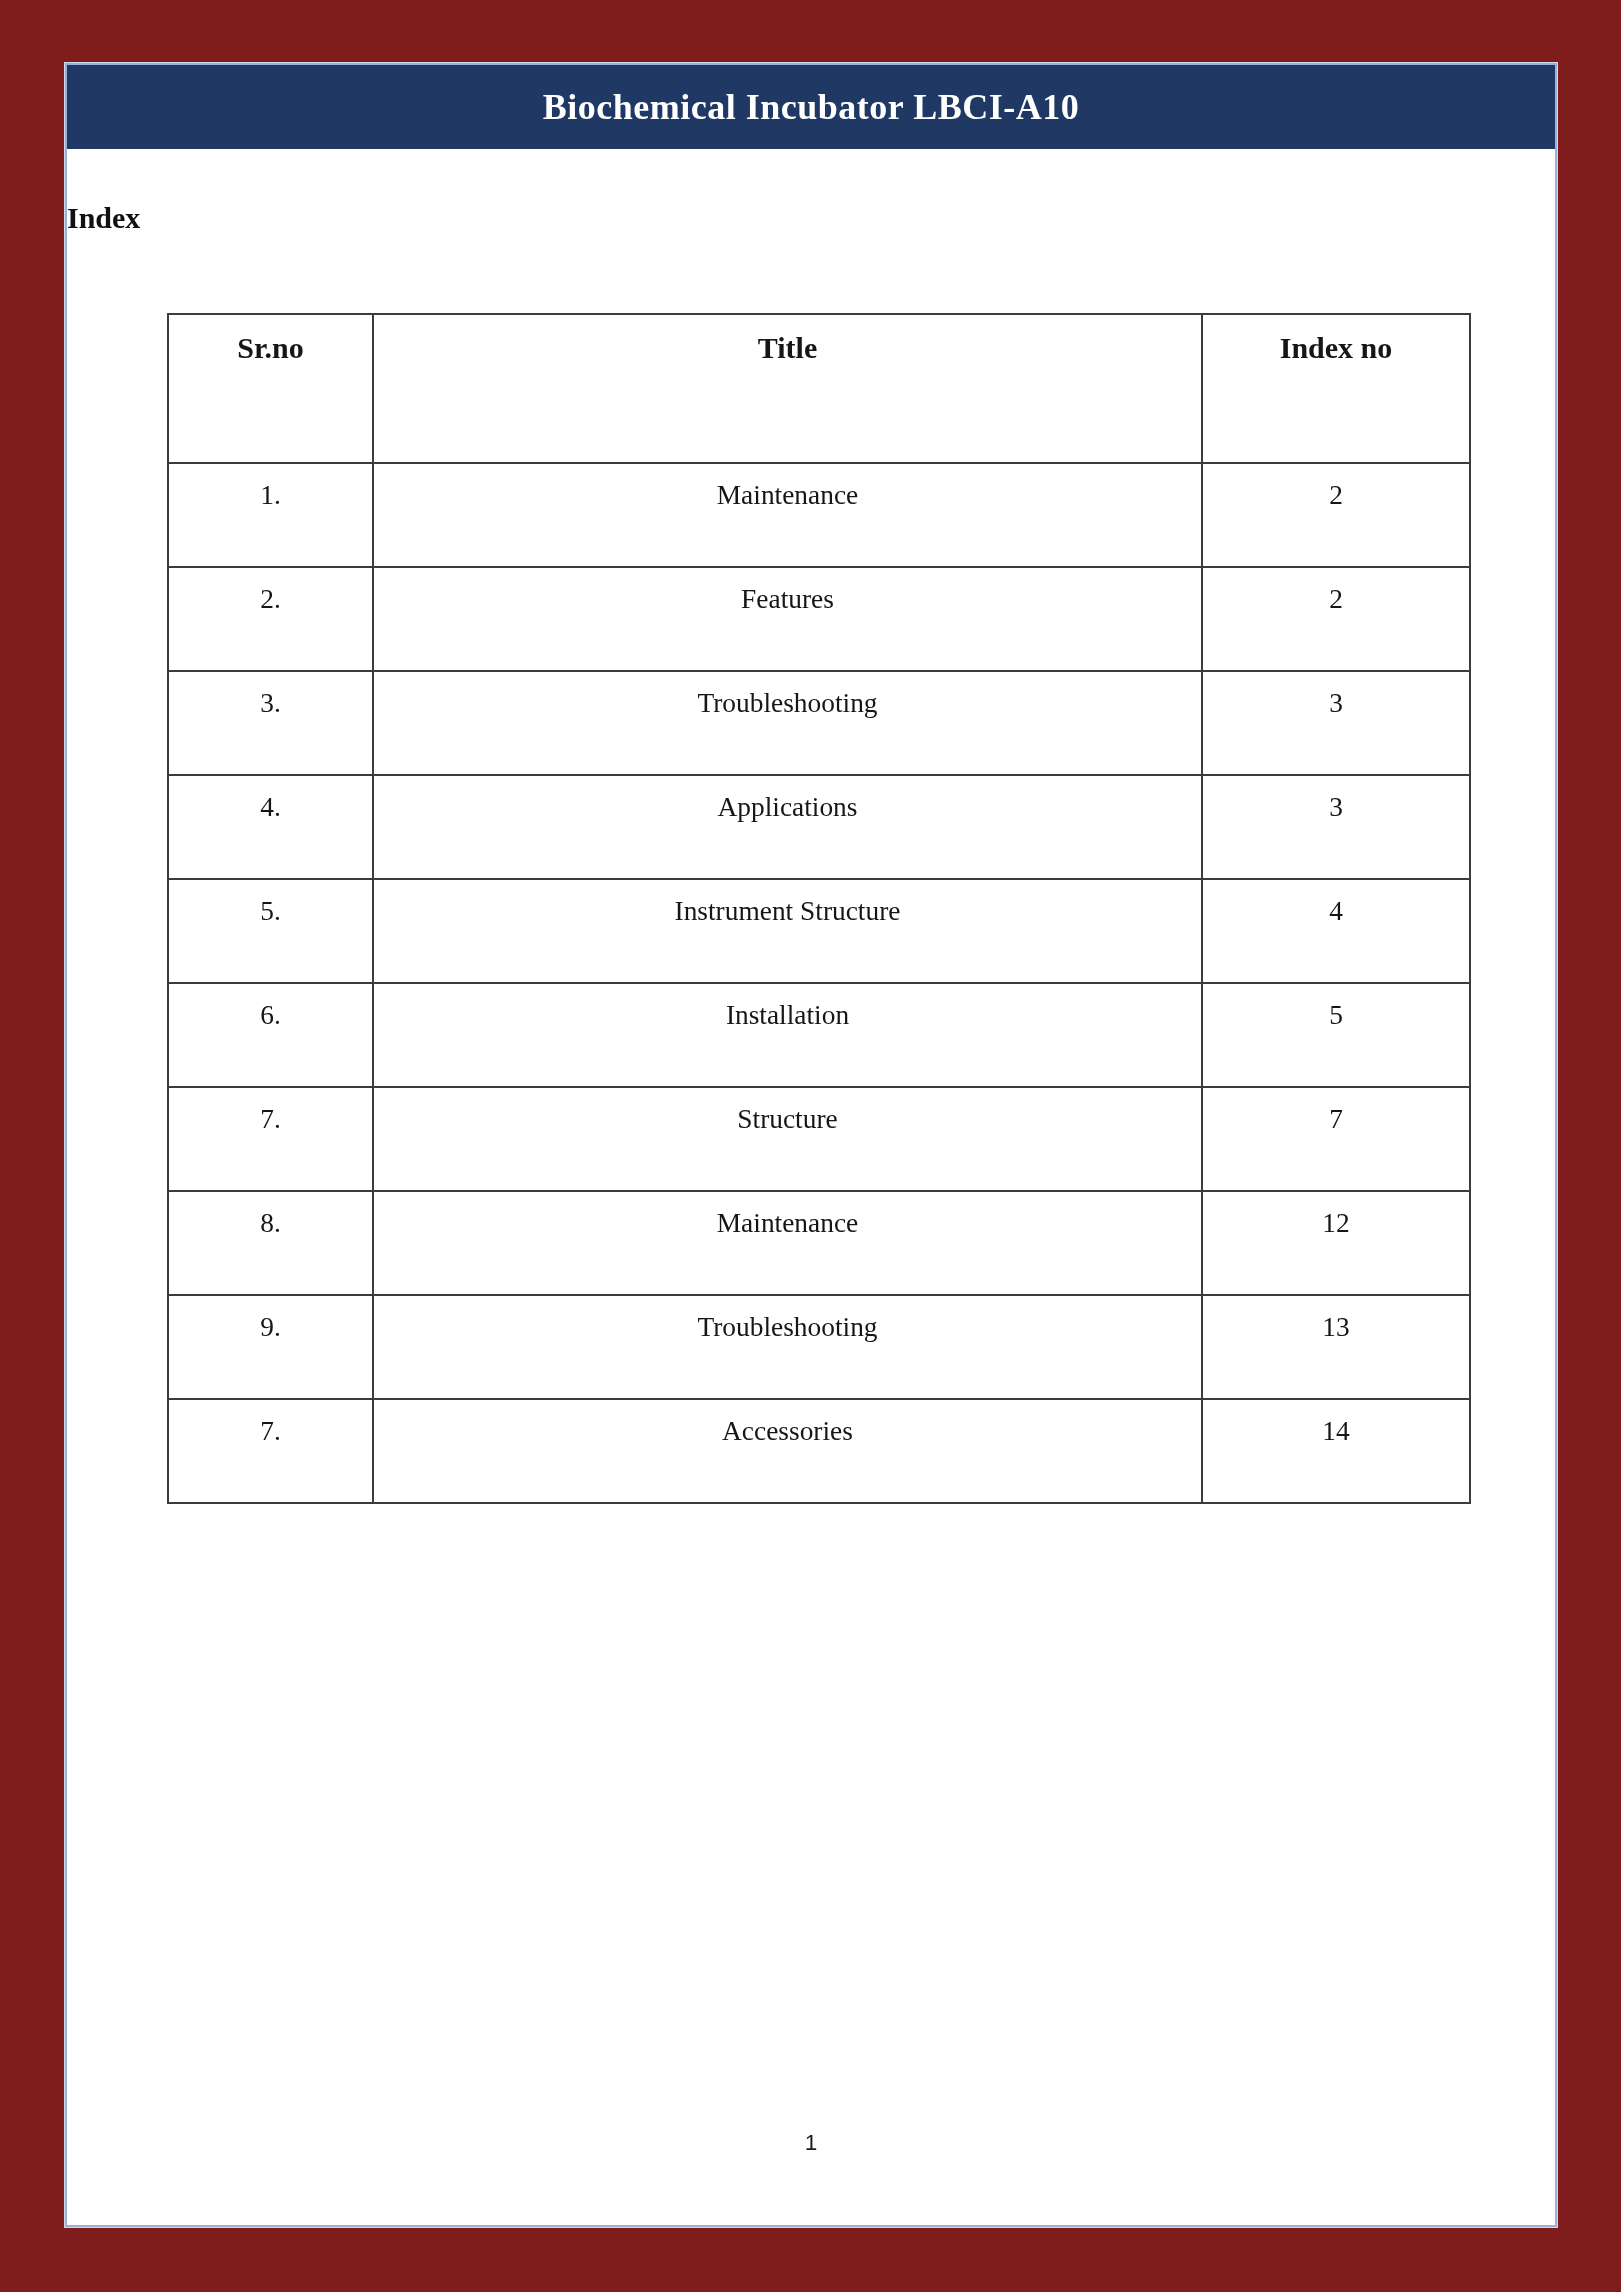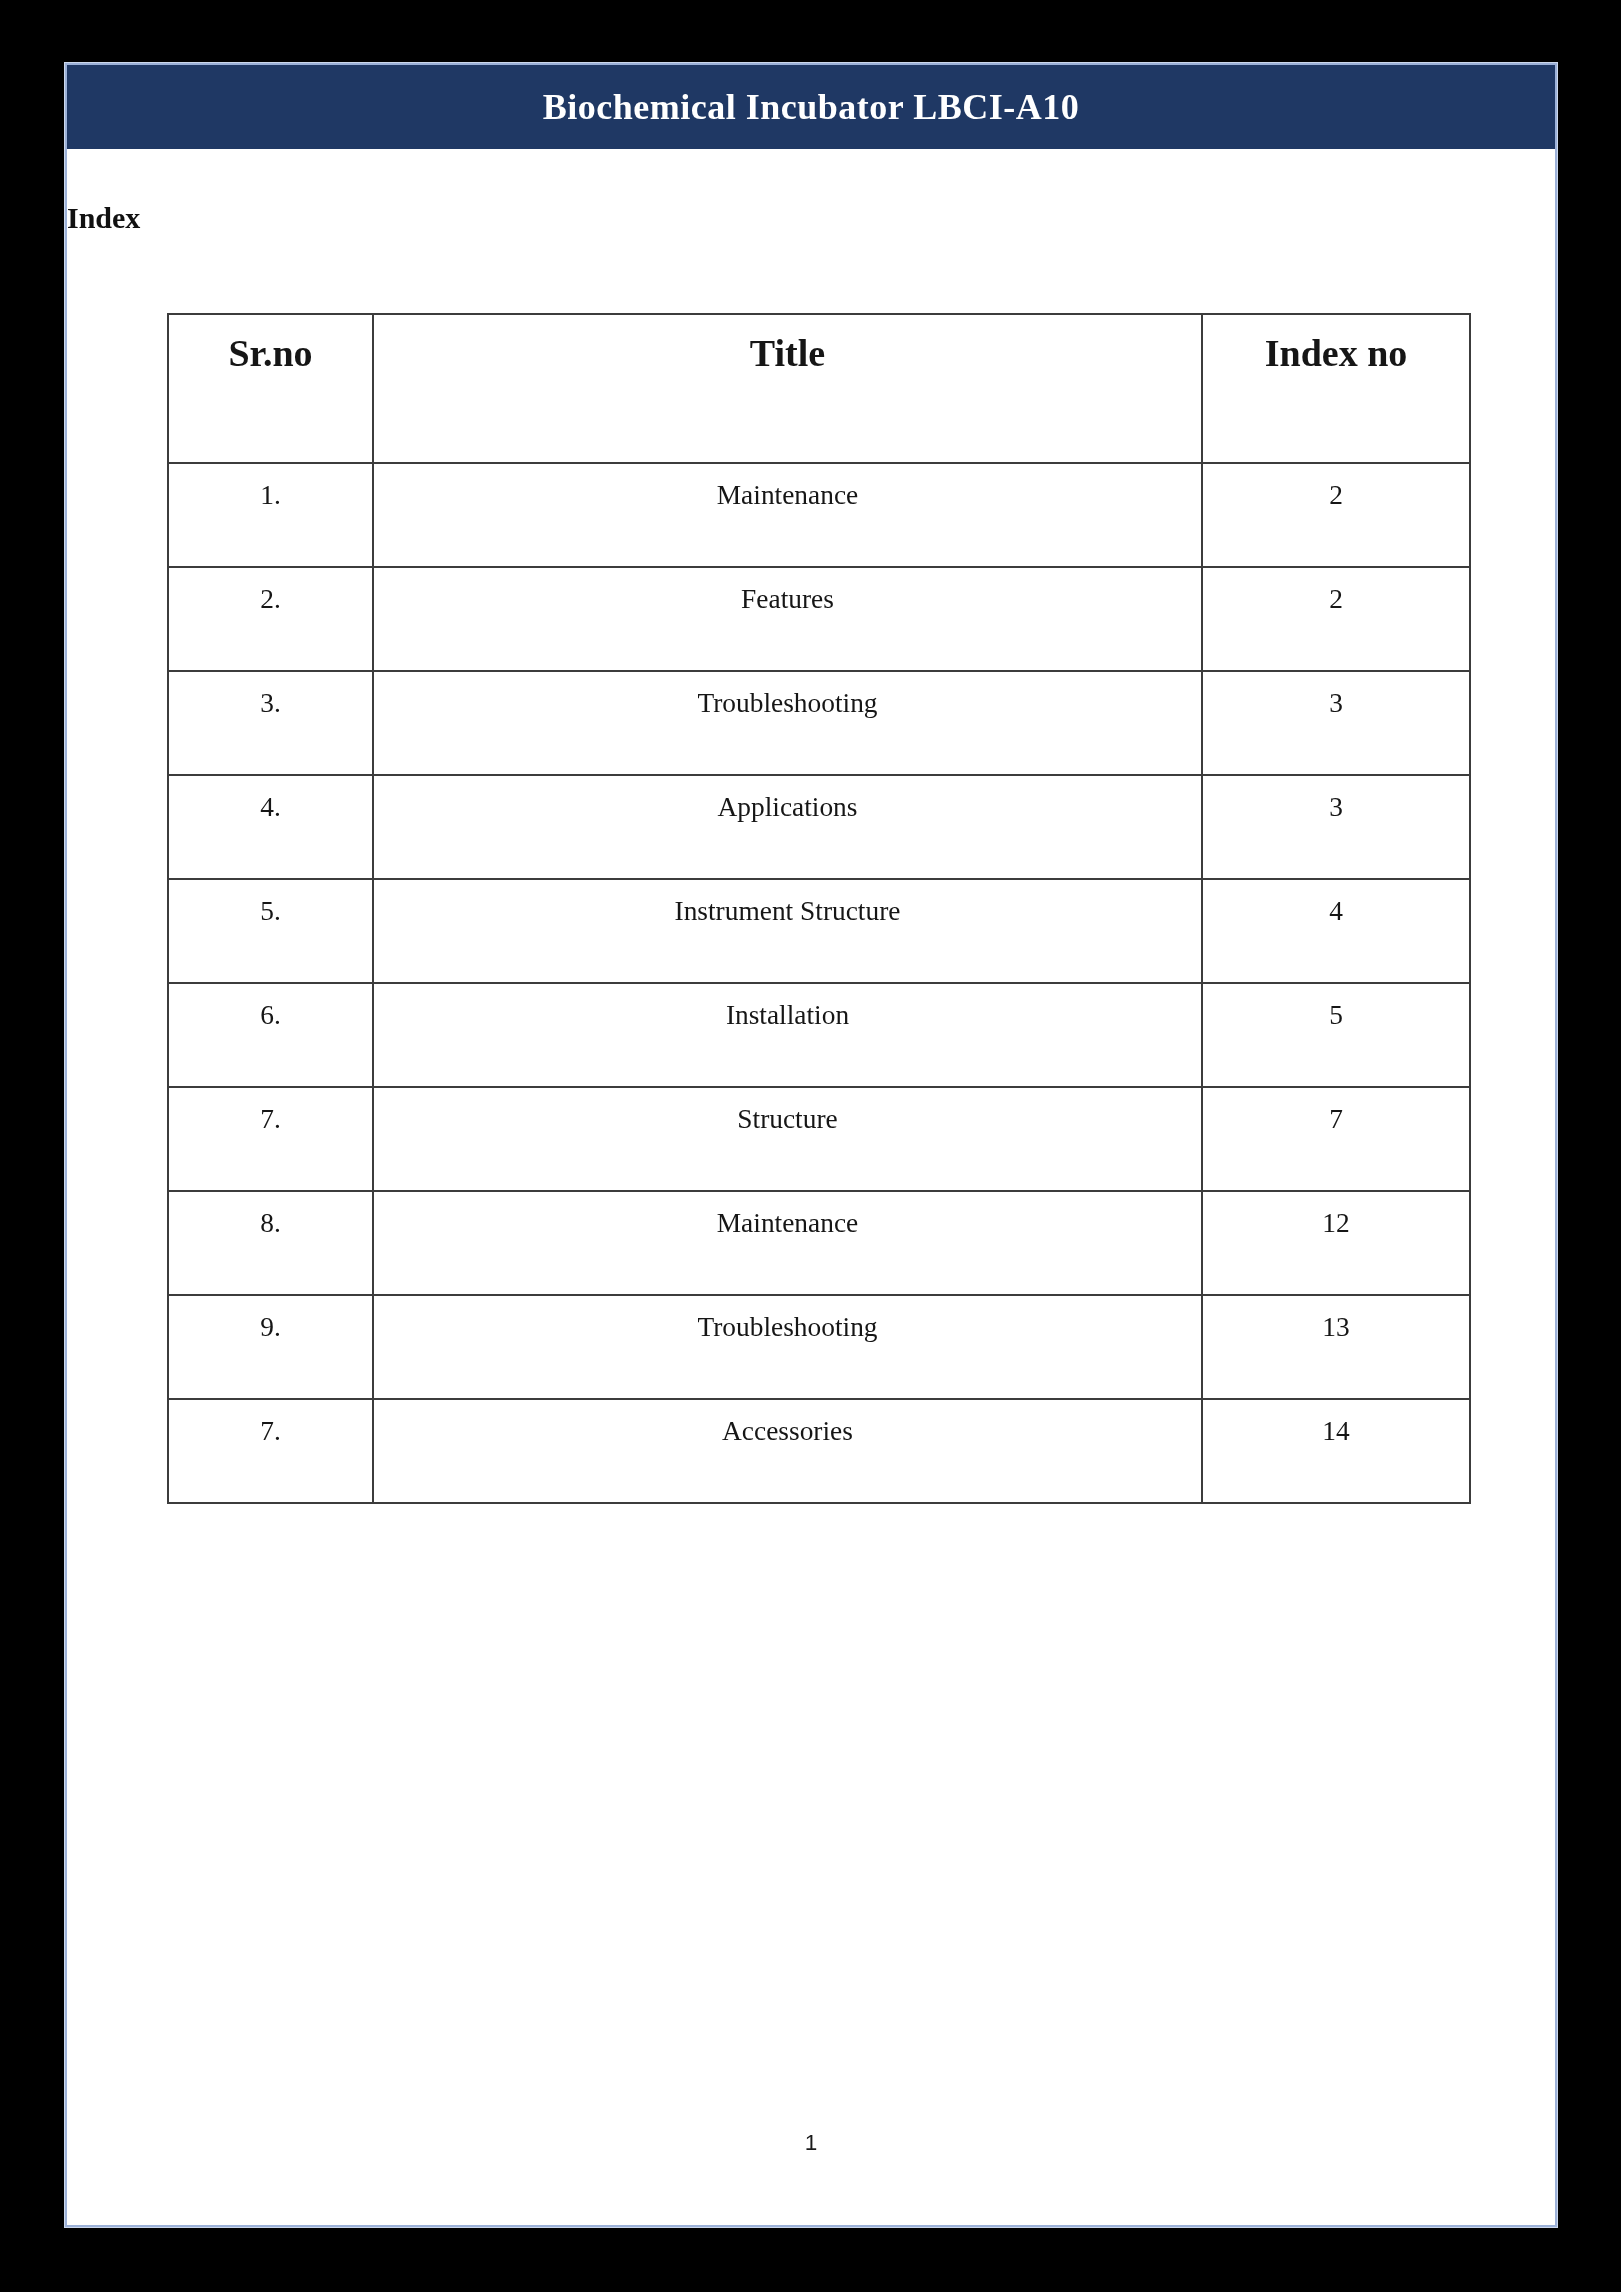--- a/index.html
+++ b/index.html
@@ -8,21 +8,21 @@
     background: #ffffff;
     width: 1621px;
     height: 2293px;
     overflow: hidden;
     font-family: "Liberation Serif", "DejaVu Serif", serif;
   }
   .canvas {
     position: relative;
     width: 1621px;
     height: 2293px;
-    background: #000000;
+    background: #7f1d1d;
   }
   .page {
     position: absolute;
     left: 65px;
     top: 63px;
     width: 1492px;
     height: 2164px;
     box-sizing: border-box;
     background: #ffffff;
     border: 2px solid #9cb1d8;
@@ -73,21 +73,21 @@
     border: 2px solid #3c3c3c;
     vertical-align: top;
     text-align: center;
     color: #161616;
     background: #ffffff;
     padding: 0;
   }
   table.toc tr.head-row { height: 149px; }
   table.toc tr.data-row { height: 104px; }
   table.toc th {
-    font-size: 38px;
+    font-size: 30px;
     font-weight: bold;
     padding-top: 15.7px;
   }
   table.toc td {
     font-size: 27.4px;
     font-weight: normal;
     padding-top: 15.7px;
   }
   .footer-pageno {
     position: absolute;

